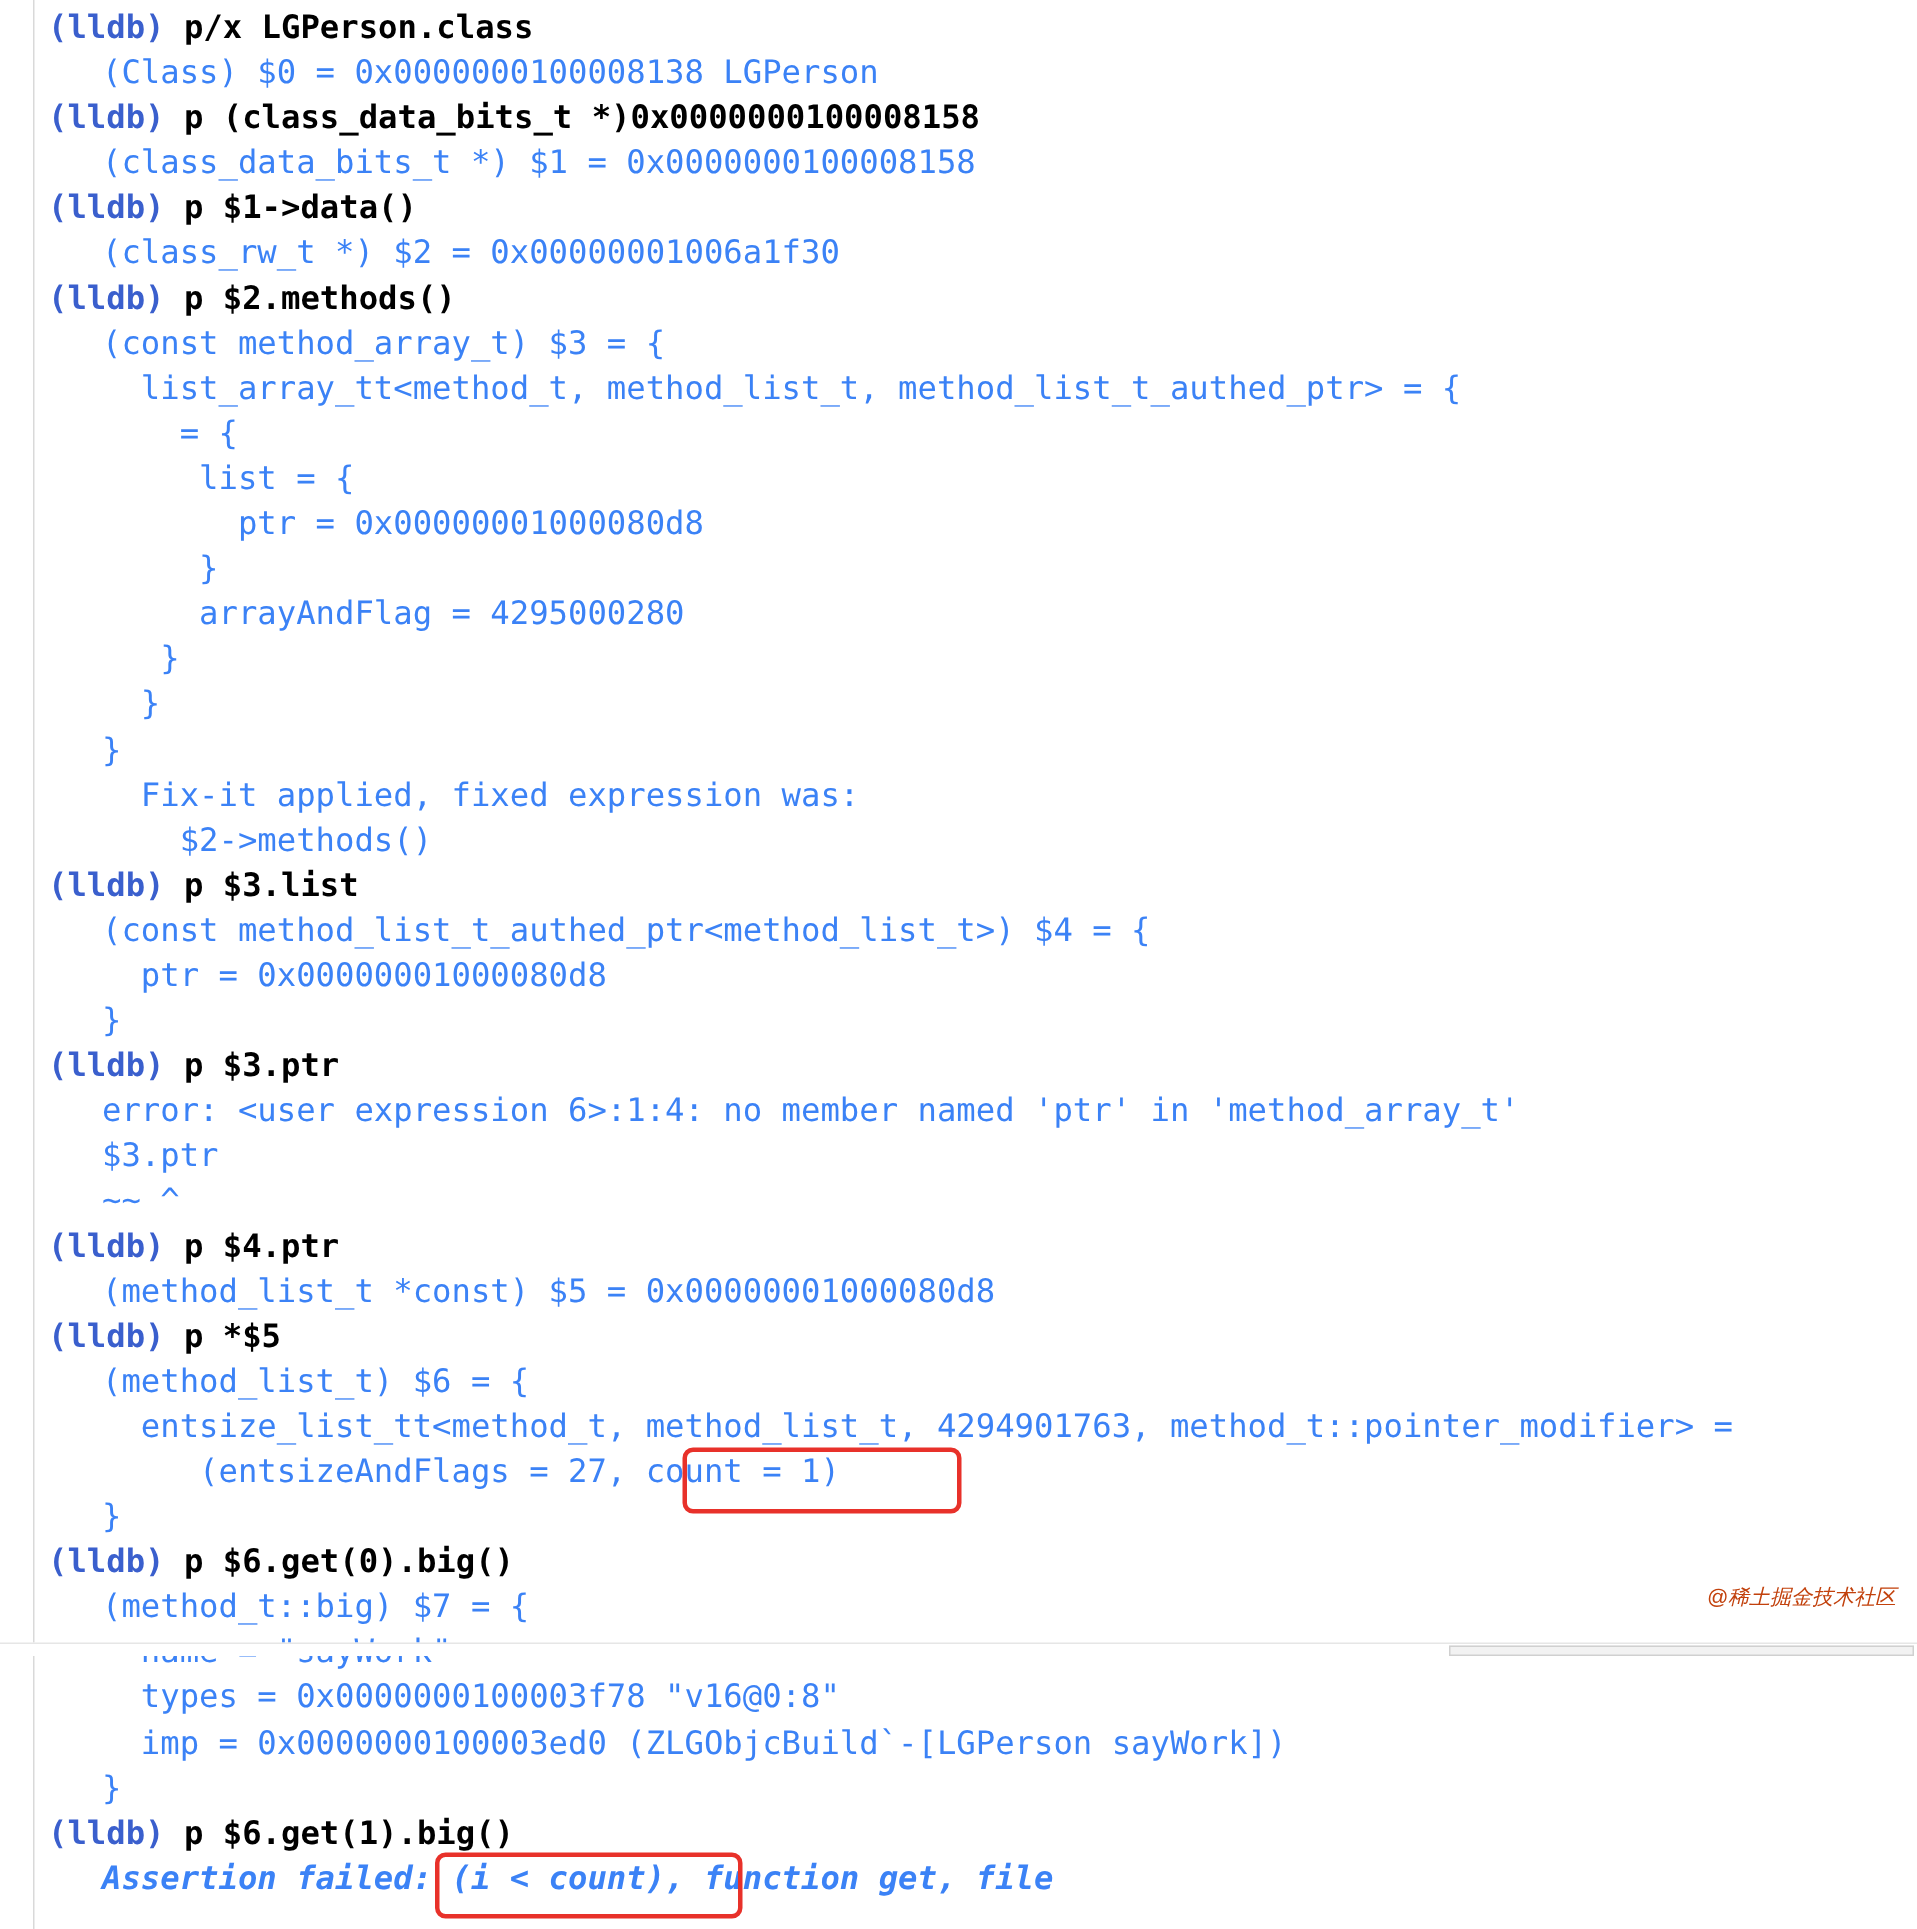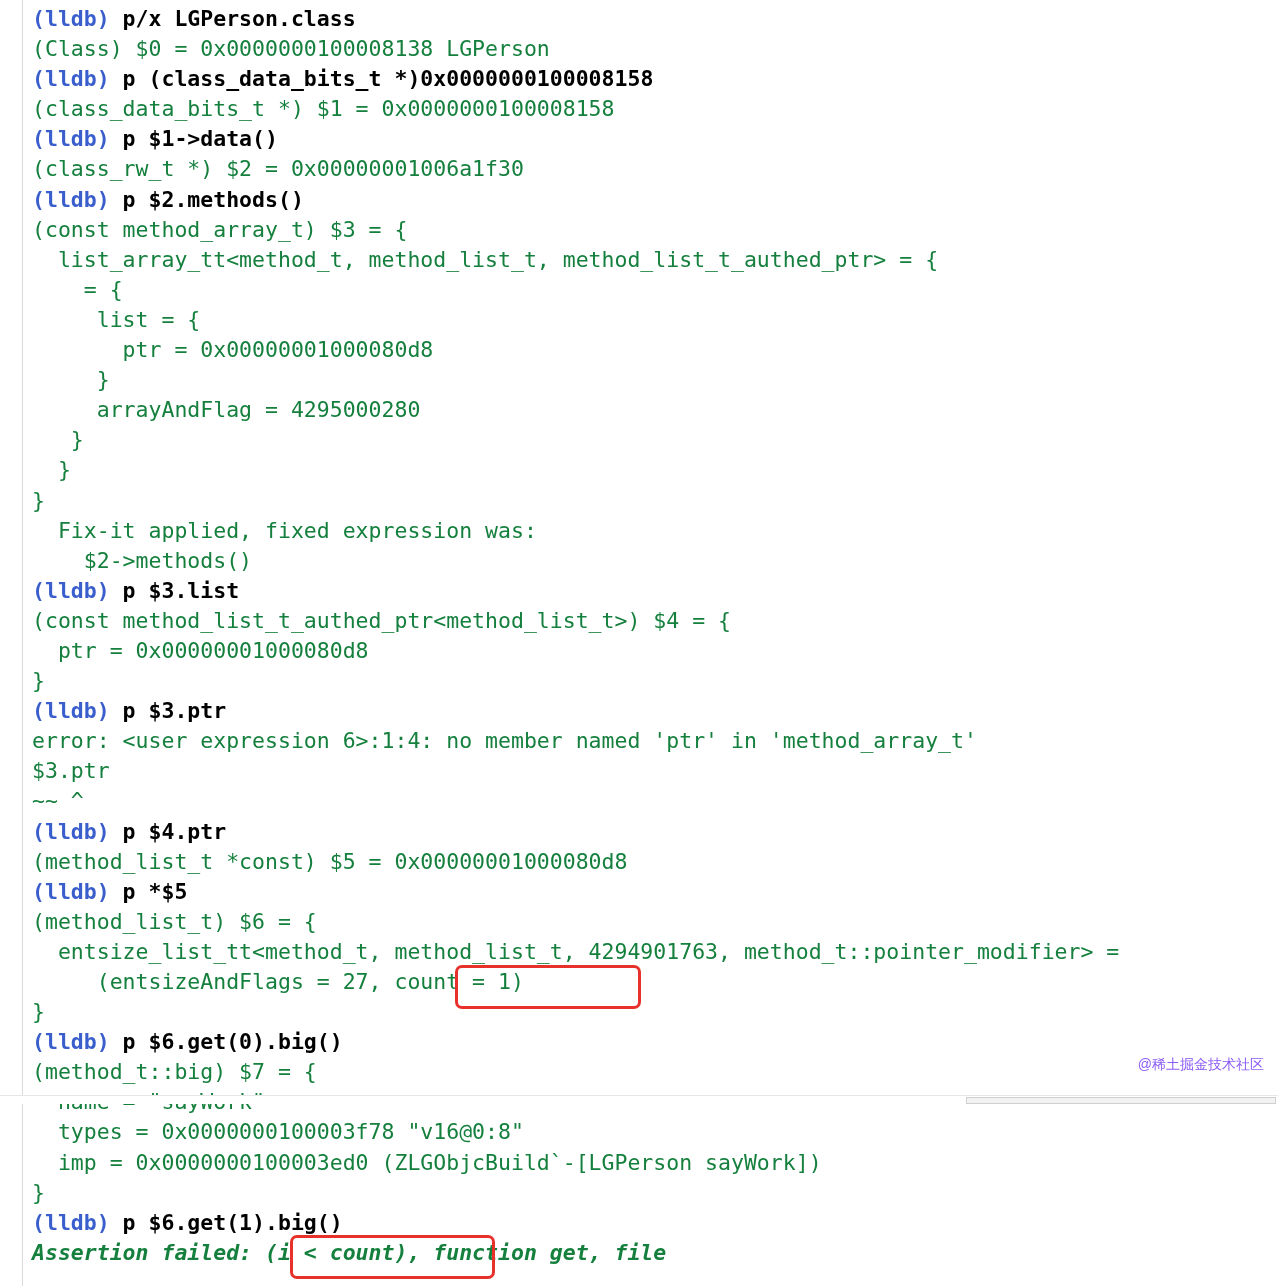--- a/index.html
+++ b/index.html
@@ -47,22 +47,23 @@
   }
   .prompt {
     color: #3a5fcd;
     font-weight: bold;
   }
   .cmd {
     color: #000000;
     font-weight: bold;
   }
   .out {
-    color: #15803d;
+    color: #3b82f6;
     font-weight: normal;
+    margin-left: 36px;
   }
   .bold {
     font-weight: bold;
     font-style: italic;
   }
   
   .hl {
     position: absolute;
     border: 3px solid #e8312a;
     border-radius: 7px;
@@ -79,21 +80,22 @@
     top: 1235px;
     width: 199px;
     height: 38px;
   }
   .watermark {
     position: absolute;
     right: 14px;
     bottom: 30px;
     font-family: "Liberation Sans", sans-serif;
     font-size: 14px;
-    color: #8b5cf6;
+    color: #c2410c;
+    font-style: italic;
   }
   .bottom-bar {
     position: absolute;
     left: 0;
     bottom: 0;
     width: 1278px;
     height: 8px;
     background: #ffffff;
     border-top: 1px solid #e6e6e6;
   }

